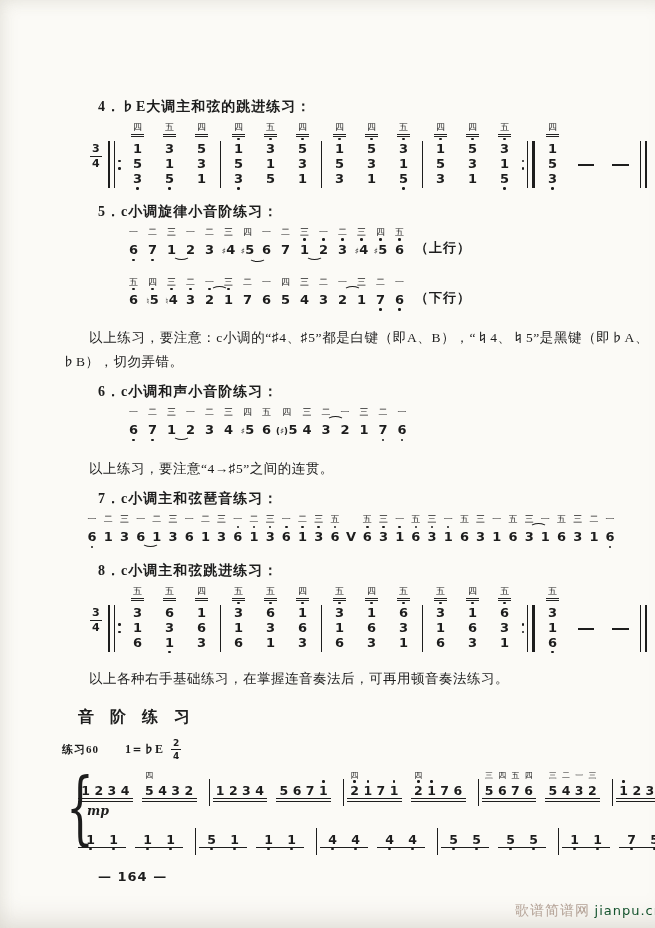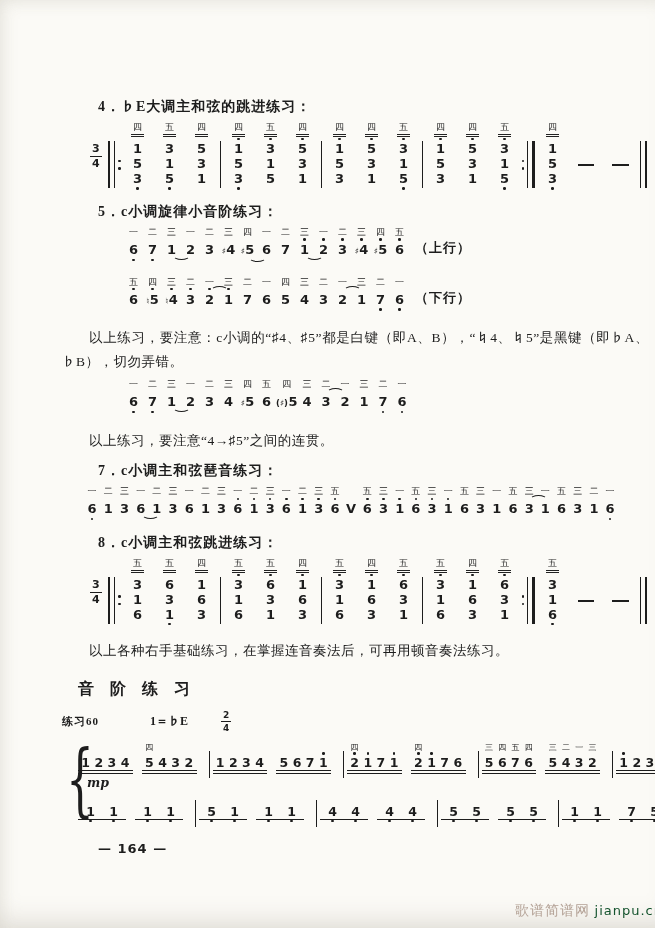--- a/index.html
+++ b/index.html
@@ -33,21 +33,21 @@
   .sf{font-size:9px;line-height:10px;height:10px;}
   .sda{height:5px;display:flex;align-items:center;}
   .sdg{font:700 13px/15px "DejaVu Sans",sans-serif;display:flex;align-items:baseline;}
   .acc{font-size:8.5px;font-weight:700;margin-right:.5px;}
   .sdb{height:6px;display:flex;align-items:flex-start;padding-top:1.5px;}
   .stail{font-size:13px;font-weight:700;margin:12px 0 0 6px;white-space:nowrap;letter-spacing:1px;}
   .vmk{font:700 13px/15px "DejaVu Sans",sans-serif;margin:15px 3px 0;}
   .arcb{position:absolute;bottom:5px;left:58%;width:15px;height:6px;border:1px solid transparent;border-bottom:1px solid #1d1d1d;border-radius:50%;}
   .arct{position:absolute;top:9px;left:58%;width:15px;height:6px;border:1px solid transparent;border-top:1px solid #1d1d1d;border-radius:50%;}
   
-  .exh{display:flex;align-items:center;margin:10px 0 8px 0;gap:25px;}
+  .exh{display:flex;align-items:center;margin:10px 0 8px 0;}
   .exlbl{font-size:11px;font-weight:700;letter-spacing:1px;}
   .exkey{font-size:12px;font-weight:700;margin-left:26px;}
   .frac{display:flex;flex-direction:column;align-items:center;margin-left:8px;}
   .frac .f1{font:700 9px/10px "DejaVu Sans",sans-serif;border-bottom:1px solid #1d1d1d;padding:0 2px 1px;}
   .frac .f2{font:700 9px/10px "DejaVu Sans",sans-serif;padding-top:1px;}
   
   .gs{display:flex;margin:2px 0 4px 0;}
   .brace{font-family:"DejaVu Serif",serif;font-size:80px;line-height:78px;transform:scaleX(.55);width:18px;margin-right:-2px;color:#1d1d1d;}
   .gsv{display:flex;flex-direction:column;gap:14px;position:relative;padding-top:2px;}
   .dyn{position:absolute;left:9px;top:34px;font:italic 700 12.5px "DejaVu Serif",serif;}
@@ -518,20 +518,21 @@
             <span class="sdg">
               <span>6</span>
             </span>
             <span class="sdb">
               <span class="dt"></span>
             </span>
           </span>
           <span class="stail">（下行）</span>
         </div>
         <div class="para">以上练习，要注意：c小调的“♯4、♯5”都是白键（即A、B），“♮4、♮5”是黑键（即♭A、♭B），切勿弄错。</div>
+        <div class="ih"><span>6．</span><span>c小调和声小音阶练习：</span></div>
         <div class="sline" style="margin-left: 62px;">
           <span class="sc">
             <span class="sf">一</span>
             <span class="sda"></span>
             <span class="sdg">
               <span>6</span>
             </span>
             <span class="sdb">
               <span class="dt"></span>
             </span>

